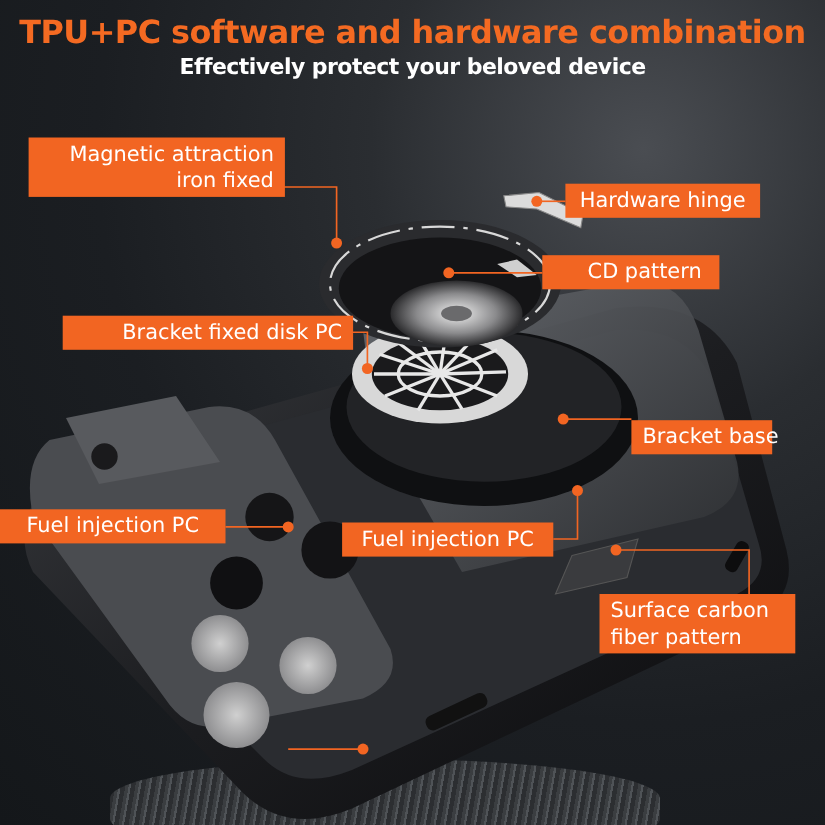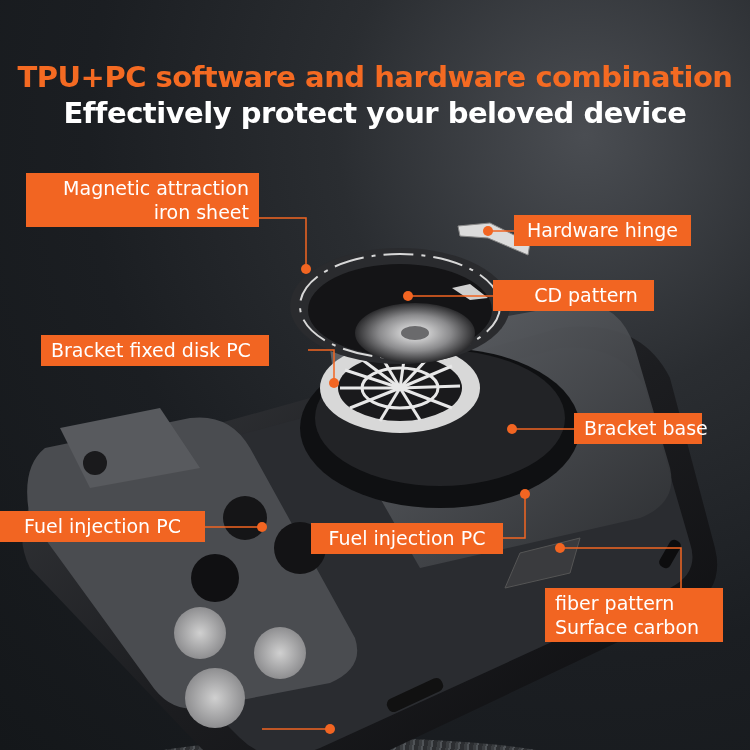--- a/index.html
+++ b/index.html
@@ -1,22 +1,22 @@
 <!DOCTYPE html>
 <html><head>
 <meta charset="utf-8">
 <style>
   html,body{margin:0;padding:0;}
   body{width:750px;height:750px;overflow:hidden;position:relative;
     background:radial-gradient(ellipse at 78% 18%, #4a4d52 0%, #2a2d31 30%, #1b1e22 60%, #14171a 100%);
     font-family:"DejaVu Sans","Liberation Sans",sans-serif;}
-  .scene{position:absolute;inset:0;margin-top:48px;}
+  .scene{position:absolute;inset:0;}
   .headline{position:absolute;left:0;width:750px;text-align:center;font-weight:bold;letter-spacing:-0.5px;}
   .h1{top:12px;font-size:29px;color:#f46a22;}
-  .h2{top:48px;font-size:29px;color:#ffffff;}
+  .h2{top:48px;font-size:20px;color:#ffffff;}
   .label{position:absolute;background:#f26522;color:#fff;font-size:19px;line-height:25px;padding:3px 10px;box-sizing:border-box;white-space:nowrap;}
   .label.two{text-align:right;line-height:24px;}
   .label.two.left{text-align:left;}
   svg.lines{position:absolute;inset:0;pointer-events:none;}
   .rock{position:absolute;left:100px;top:690px;width:500px;height:90px;border-radius:50%/40%;
     background:repeating-linear-gradient(100deg,#3e4144 0 3px,#55595d 3px 5px,#2e3033 5px 9px);opacity:.9;}
 </style>
 </head>
 <body>
 
@@ -130,34 +130,34 @@
       <circle cx="512" cy="381" r="5"></circle>
       <circle cx="262" cy="479" r="5"></circle>
       <circle cx="525" cy="446" r="5"></circle>
       <circle cx="560" cy="500" r="5"></circle>
       <circle cx="330" cy="681" r="5"></circle>
     </g>
   </svg>
 
   <div class="label two" style="left:26px;top:125px;width:233px;">
     <div>Magnetic attraction</div>
-    <div>iron sheet</div>
+    <div>iron fixed</div>
   </div>
 
   <div class="label" style="left:514px;top:167px;width:177px;text-align:center;">Hardware hinge</div>
 
   <div class="label" style="left:493px;top:232px;width:161px;text-align:center;padding-left:35px;">CD pattern</div>
 
-  <div class="label" style="left:41px;top:287px;width:228px;text-align:left;">Bracket fixed disk PC</div>
+  <div class="label" style="left:57px;top:287px;width:264px;text-align:right;">Bracket fixed disk PC</div>
 
-  <div class="label" style="left:574px;top:365px;width:128px;text-align:center;">Bracket base</div>
+  <div class="label" style="left:574px;top:382px;width:128px;text-align:center;">Bracket base</div>
 
   <div class="label" style="left:0px;top:463px;width:205px;text-align:center;">Fuel injection PC</div>
 
   <div class="label" style="left:311px;top:475px;width:192px;text-align:center;">Fuel injection PC</div>
 
   <div class="label two left" style="left:545px;top:540px;width:178px;">
+    <div>Surface carbon</div>
     <div>fiber pattern</div>
-    <div>Surface carbon</div>
   </div>
 
 
 </div>
 
 </body></html>

